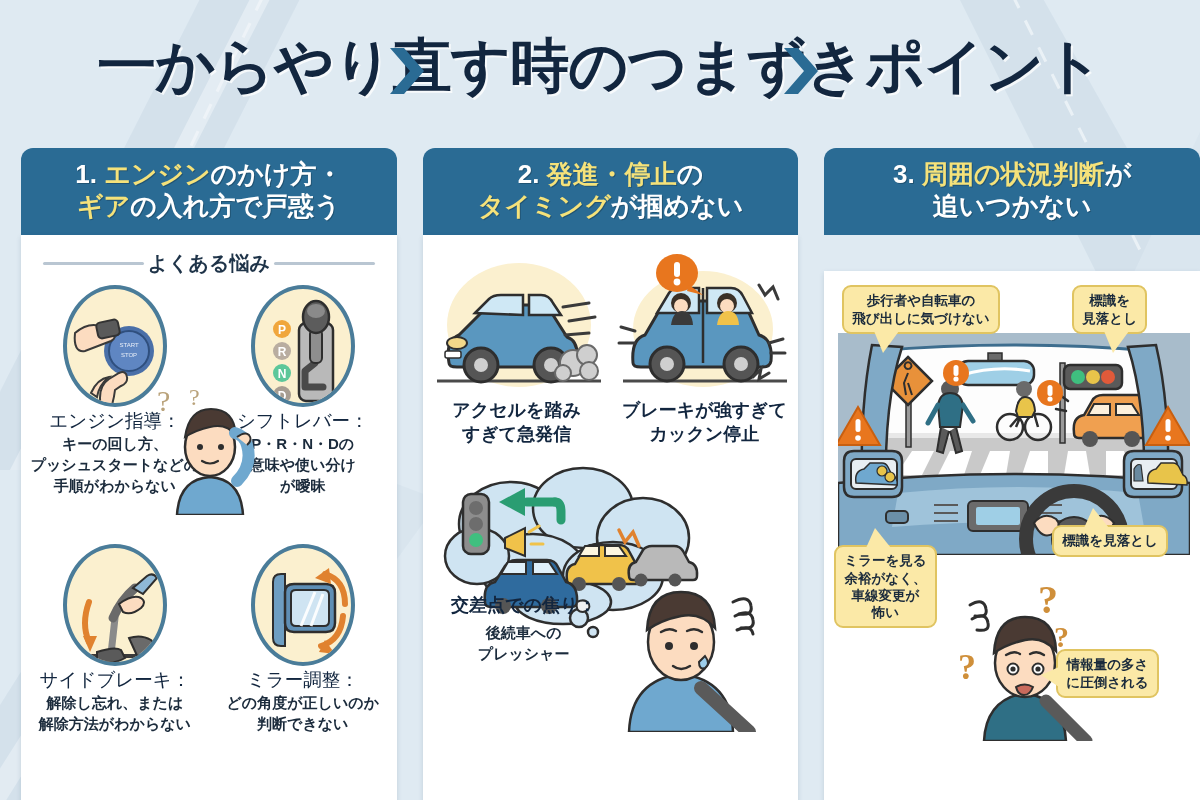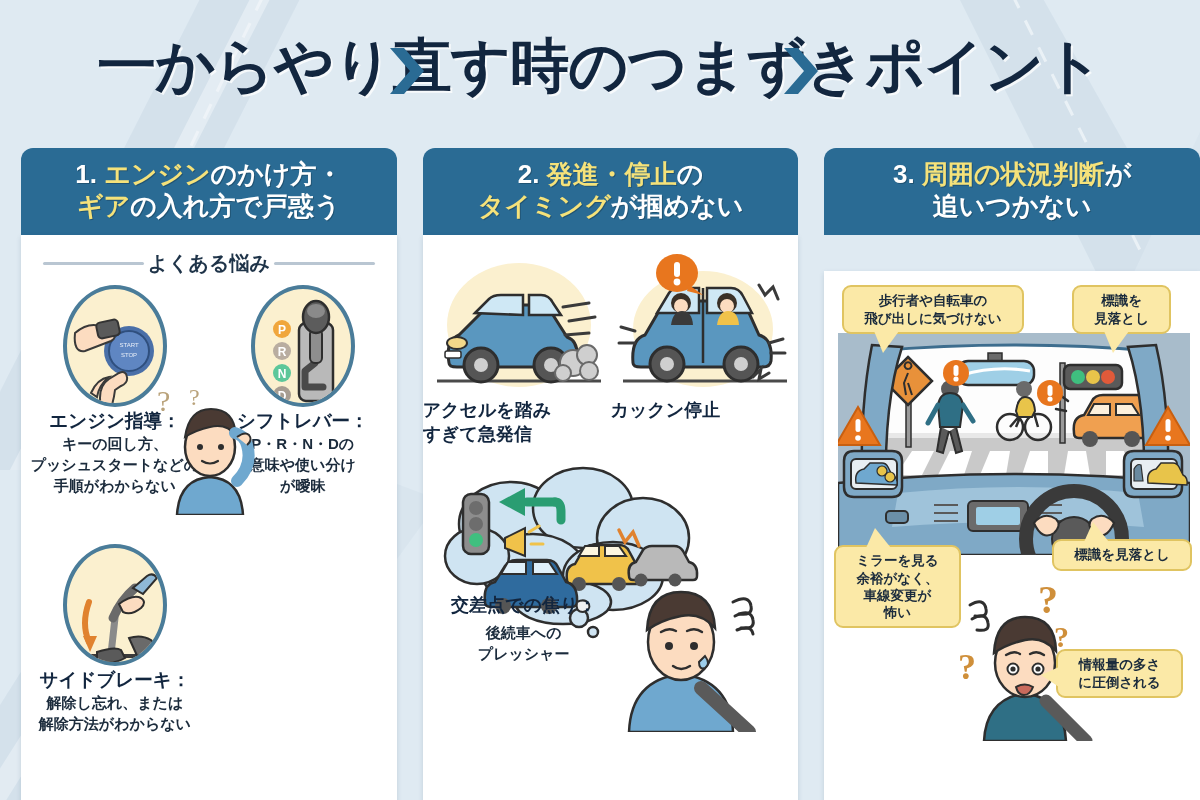--- a/index.html
+++ b/index.html
@@ -71,44 +71,44 @@
   .grid2{
     display:grid; grid-template-columns:1fr 1fr;
     position:relative;
   }
   .cell{ text-align:center; padding:0 6px; }
   .oval{
     width:104px; height:122px; margin:4px auto 2px;
     border-radius:50%; background:#fbf0cf; border:4px solid #4a7c99;
     position:relative; overflow:hidden;
   }
-  .cap-t{ font-size:18.5px; font-weight:bold; color:#12263f; line-height:1.25; }
+  .cap-t{ font-size:18.5px; font-weight:normal; color:#12263f; line-height:1.25; }
   .cap-b{ font-size:15px; font-weight:bold; color:#1b2b3c; line-height:1.42; }
 
   
   .person1{ position:absolute; left:126px; top:104px; width:126px; height:130px; z-index:5; }
 
   
   .cars-row{ display:grid; grid-template-columns:1fr 1fr; margin-top:16px; }
   .carbox{ height:148px; position:relative; }
-  .cap2t{ font-size:18px; font-weight:bold; color:#12263f; line-height:1.3; }
+  .cap2t{ font-size:18px; font-weight:bold; color:#12263f; line-height:1.3; text-align:center; }
   .p2lower{ position:relative; margin-top:6px; height:286px; }
 
   
   .p3inner{ position:relative; width:100%; height:100%; }
   .bubble{
     position:absolute; background:#fbe9a7; border:2px solid #e0c461;
-    border-radius:9px; padding:5px 20px; text-align:center;
+    border-radius:9px; padding:5px 8px; text-align:center;
     font-size:13.5px; font-weight:bold; color:#1b2b3c; line-height:1.27;
     z-index:6; white-space:nowrap;
   }
   .bubble.b1{ left:18px; top:14px; }
   .bubble.b2{ left:248px; top:14px; }
   .bubble.b3{ left:10px; top:274px; }
-  .bubble.b4{ left:228px; top:268px; }
+  .bubble.b4{ left:228px; top:254px; }
   .bubble.b5{ left:232px; top:378px; }
   .tail{ position:absolute; width:0;height:0; }
   .tail.d{ border-left:9px solid transparent; border-right:16px solid transparent; border-top:22px solid #fbe9a7; bottom:-21px; left:30px; }
   .tail.u{ border-left:9px solid transparent; border-right:16px solid transparent; border-bottom:20px solid #fbe9a7; top:-19px; left:30px; }
   .tail.l{ border-top:8px solid transparent; border-bottom:12px solid transparent; border-right:18px solid #fbe9a7; top:16px; left:-17px; }
 
   .scene3{ position:absolute; left:14px; top:62px; width:352px; height:222px; }
   .person3{ position:absolute; left:126px; top:300px; width:150px; height:170px; }
 </style>
 </head>
@@ -253,20 +253,37 @@
               <path d="M62 90 q12 -4 22 2 l12 12 q-8 10 -24 8 z" fill="#6a6a6a" stroke="#2e2e2e" stroke-width="2"></path>
               <path d="M22 54 q-8 22 0 40" fill="none" stroke="#e0822f" stroke-width="6" stroke-linecap="round"></path>
               <polygon points="16,88 30,88 23,104" fill="#e0822f"></polygon>
             </svg>
           </div>
           <div class="cap-t">サイドブレーキ：</div>
           <div class="cap-b">解除し忘れ、または</div>
           <div class="cap-b">解除方法がわからない</div>
         </div>
 
+        <div class="cell">
+          <div class="oval">
+            <svg viewBox="0 0 104 122" width="104" height="122">
+              <path d="M18 34 v56 q0 8 8 8 h4 v-72 h-4 q-8 0 -8 8z" fill="#6e9ec2" stroke="#2e2e2e" stroke-width="2"></path>
+              <path d="M30 44 q0 -8 9 -8 h32 q9 0 9 9 v30 q0 9 -9 9 h-32 q-9 0 -9 -9z" fill="#5f8fb5" stroke="#2e2e2e" stroke-width="2.5"></path>
+              <path d="M36 46 q0 -4 5 -4 h28 q5 0 5 5 v26 q0 5 -5 5 h-28 q-5 0 -5 -5z" fill="#cfe4f2" stroke="#2e2e2e" stroke-width="2"></path>
+              <path d="M46 78 l14 -34 M56 78 l12 -32" stroke="#ffffff" stroke-width="3" opacity="0.9"></path>
+              <path d="M70 26 q20 6 20 30" fill="none" stroke="#e0822f" stroke-width="6" stroke-linecap="round"></path>
+              <polygon points="60,30 74,20 76,36" fill="#e0822f"></polygon>
+              <path d="M88 68 q-2 24 -22 30" fill="none" stroke="#e0822f" stroke-width="6" stroke-linecap="round"></path>
+              <polygon points="70,92 64,104 80,106" fill="#e0822f"></polygon>
+            </svg>
+          </div>
+          <div class="cap-t">ミラー調整：</div>
+          <div class="cap-b">どの角度が正しいのか</div>
+          <div class="cap-b">判断できない</div>
+        </div>
       </div>
     </div>
   </section>
 
   <section class="panel p2">
     <header class="phead">
       <div class="ln">
         <span>2.</span>
         <span class="hl">発進・停止</span><span>の</span>
       </div>
@@ -339,20 +356,21 @@
                   <line x1="160" y1="102" x2="174" y2="102"></line>
               </g>
               <path d="M142 126 l8 -8 l-2 10 l10 -6" fill="none" stroke="#3a3a3a" stroke-width="3" stroke-linecap="round"></path>
 
               <ellipse cx="66" cy="22" rx="21" ry="19" fill="#e8761e"></ellipse>
               <polygon points="78,34 92,44 76,40" fill="#e8761e"></polygon>
               <rect x="63" y="11" width="6" height="15" rx="3" fill="#fff"></rect>
               <circle cx="66" cy="31" r="3.4" fill="#fff"></circle>
             </svg>
           </div>
+          <div class="cap2t">ブレーキが強すぎて</div>
           <div class="cap2t">カックン停止</div>
         </div>
       </div>
 
       <div class="p2lower">
         <svg style="position:absolute; left:10px; top:0;" viewBox="0 0 360 280" width="360" height="280">
 
           <g fill="#cfe4f2" stroke="#2e2e2e" stroke-width="2.5">
             <ellipse cx="78" cy="72" rx="52" ry="42"></ellipse>
             <ellipse cx="150" cy="56" rx="50" ry="40"></ellipse>

